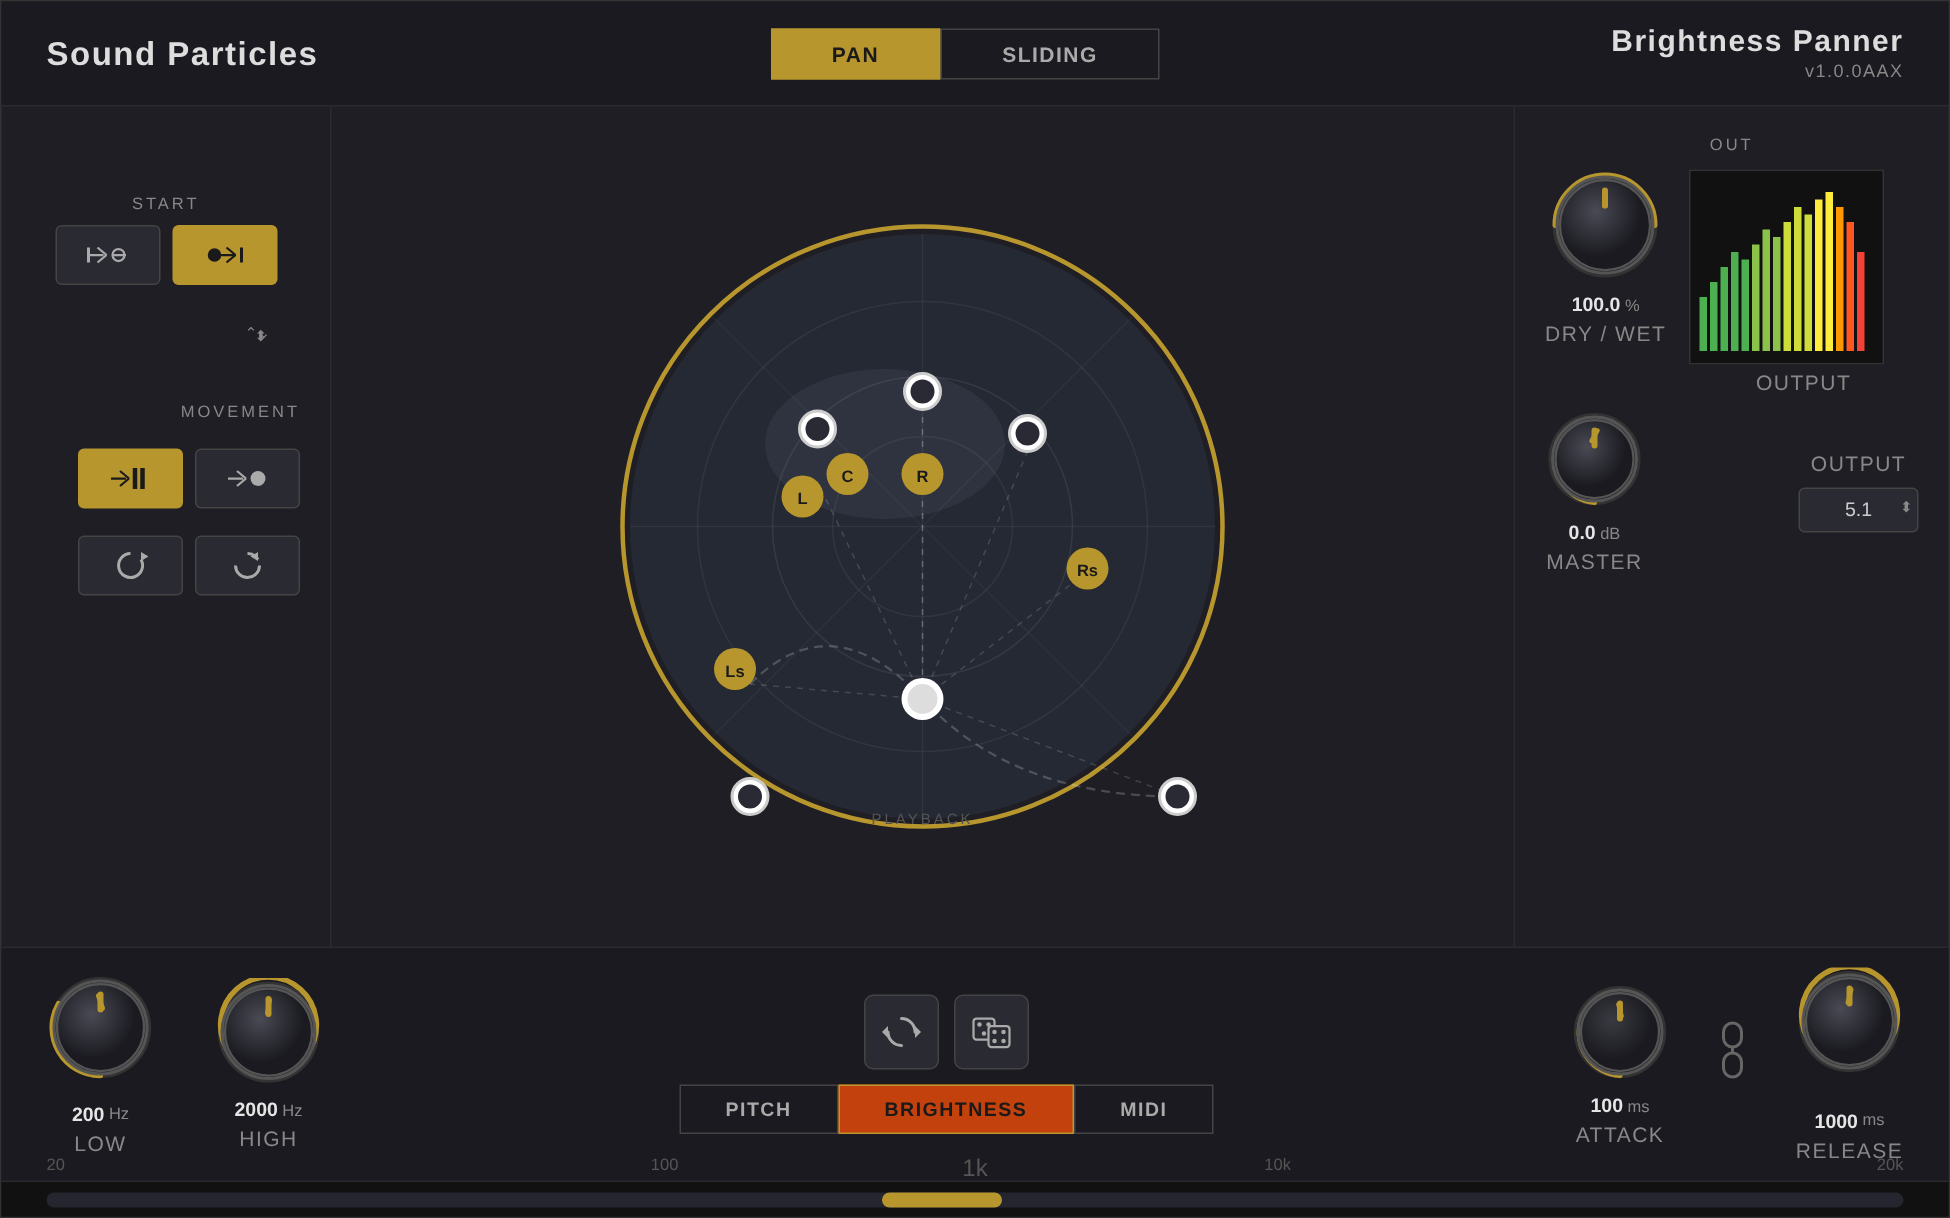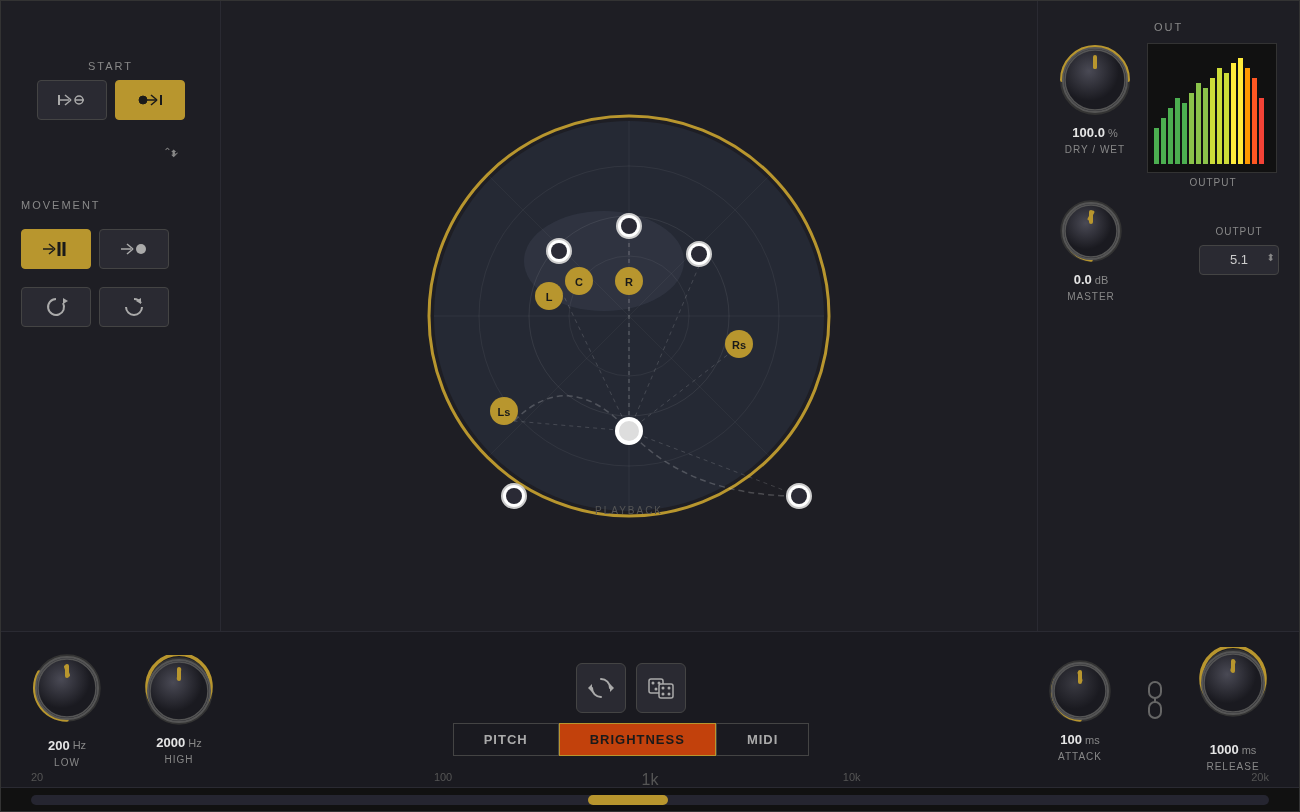--- a/index.html
+++ b/index.html
@@ -180,21 +180,21 @@
       height: 420px;
     }
 
     .sphere-svg {
       width: 100%;
       height: 100%;
     }
 
     
     .right-panel {
-      width: 262px;
+      width: 290px;
       padding: 20px 20px;
       display: flex;
       flex-direction: column;
       gap: 10px;
       border-left: 1px solid #2a2a32;
     }
 
     .out-label {
       font-size: 11px;
       letter-spacing: 2px;
@@ -248,21 +248,21 @@
       font-weight: bold;
       color: #e5e5e5;
     }
 
     .knob-unit {
       font-size: 11px;
       color: #888;
     }
 
     .knob-sublabel {
-      font-size: 10px;
+      font-size: 14px;
       letter-spacing: 1px;
       color: #888;
       text-align: center;
     }
 
     
     .vu-meter {
       width: 130px;
       height: 130px;
       background: #111;
@@ -405,29 +405,46 @@
       height: 100%;
       background: #b8962e;
       border-radius: 5px;
       left: 45%;
       cursor: pointer;
     }
 
     .movement-section {
       display: flex;
       flex-direction: column;
-      align-items: flex-start;
+      align-items: flex-end;
       gap: 10px;
     }
   </style>
 </head>
 <body>
 
 <div class="main-container">
 
+  <div class="header">
+    <div class="brand-name">Sound Particles</div>
+
+    <div class="header-tabs">
+      <div class="header-tab active">
+        <span>PAN</span>
+      </div>
+      <div class="header-tab inactive">
+        <span>SLIDING</span>
+      </div>
+    </div>
+
+    <div class="plugin-title">
+      <div class="plugin-title-main">Brightness Panner</div>
+      <div class="plugin-title-version">v1.0.0AAX</div>
+    </div>
+  </div>
 
   <div class="content-area">
 
     <div class="left-panel">
       <div>
         <div class="section-label">START</div>
         <div class="button-row">
           <div class="ctrl-btn">
             <svg width="30" height="20" viewBox="0 0 30 20">
               <line x1="2" y1="5" x2="2" y2="15" stroke="#aaa" stroke-width="2"></line>

